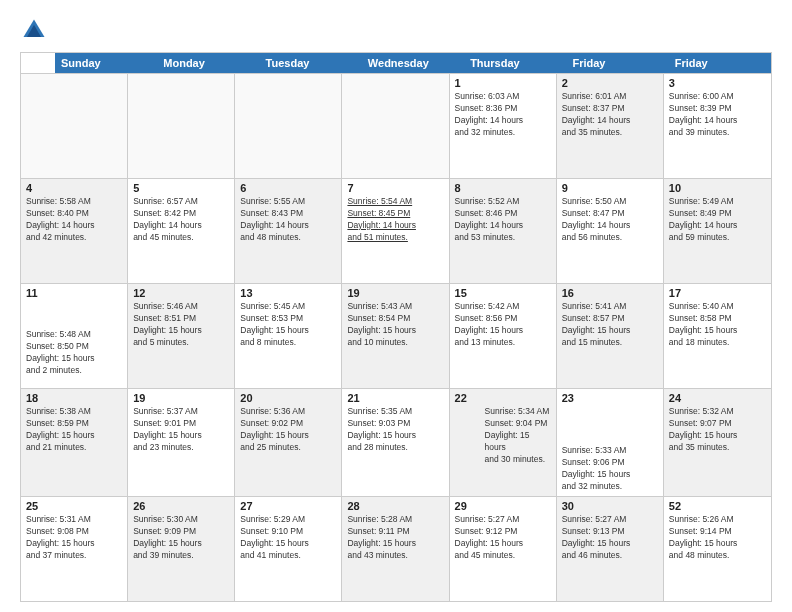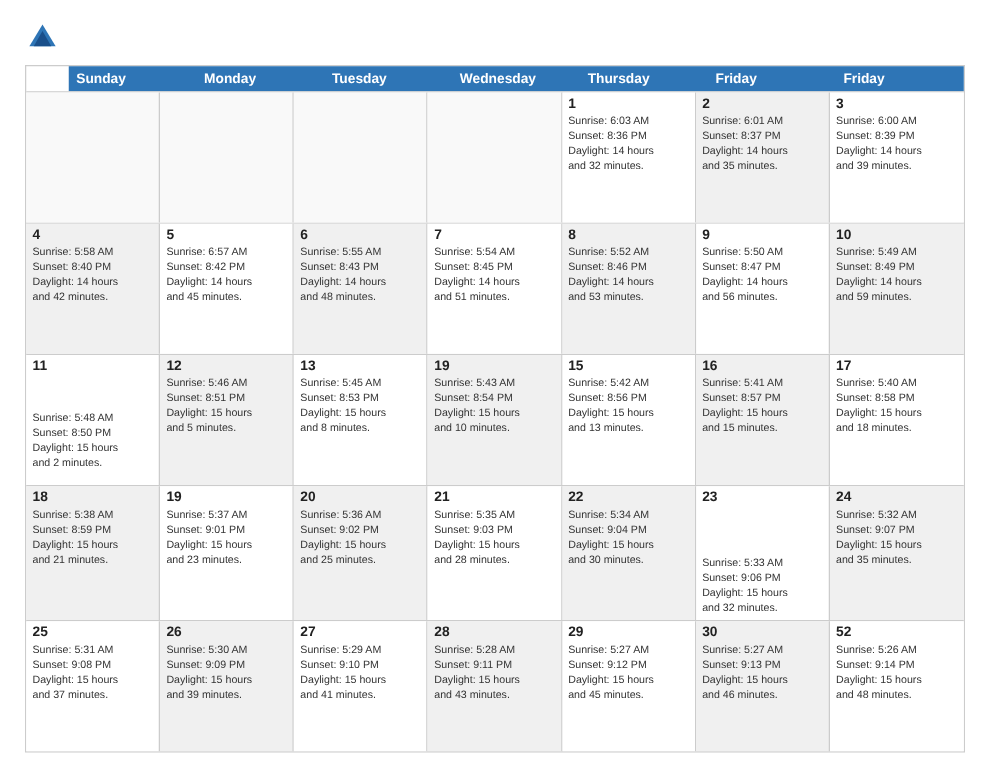--- a/index.html
+++ b/index.html
@@ -183,21 +183,21 @@
           </div>
           <div class="cal-cell shaded">
             <span class="day-num">6</span>
             <div class="cell-info" style="white-space: pre-line;">Sunrise: 5:55 AM
 Sunset: 8:43 PM
 Daylight: 14 hours
 and 48 minutes.</div>
           </div>
           <div class="cal-cell">
             <span class="day-num">7</span>
-            <div class="cell-info" style="white-space: pre-line;">Sunrise: 5:54 AM
+            <div class="cell-info" style="white-space: pre-line; text-decoration: underline;">Sunrise: 5:54 AM
 Sunset: 8:45 PM
 Daylight: 14 hours
 and 51 minutes.</div>
           </div>
           <div class="cal-cell shaded">
             <span class="day-num">8</span>
             <div class="cell-info" style="white-space: pre-line;">Sunrise: 5:52 AM
 Sunset: 8:46 PM
 Daylight: 14 hours
 and 53 minutes.</div>
@@ -292,21 +292,21 @@
           </div>
           <div class="cal-cell">
             <span class="day-num">21</span>
             <div class="cell-info" style="white-space: pre-line;">Sunrise: 5:35 AM
 Sunset: 9:03 PM
 Daylight: 15 hours
 and 28 minutes.</div>
           </div>
           <div class="cal-cell shaded">
             <span class="day-num">22</span>
-            <div class="cell-info" style="white-space: pre-line;">Sunrise: 5:34 AM
+            <div class="cell-info" style="white-space: pre-line; margin-left: 30px;">Sunrise: 5:34 AM
 Sunset: 9:04 PM
 Daylight: 15 hours
 and 30 minutes.</div>
           </div>
           <div class="cal-cell">
             <span class="day-num">23</span>
             <div class="cell-info" style="white-space: pre-line; margin-top: 41px;">Sunrise: 5:33 AM
 Sunset: 9:06 PM
 Daylight: 15 hours
 and 32 minutes.</div>

